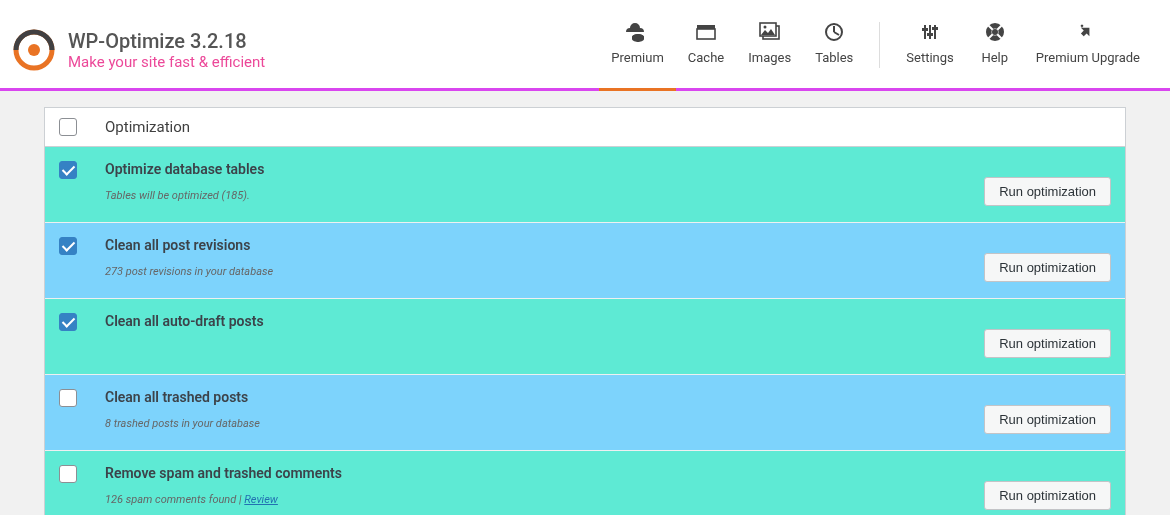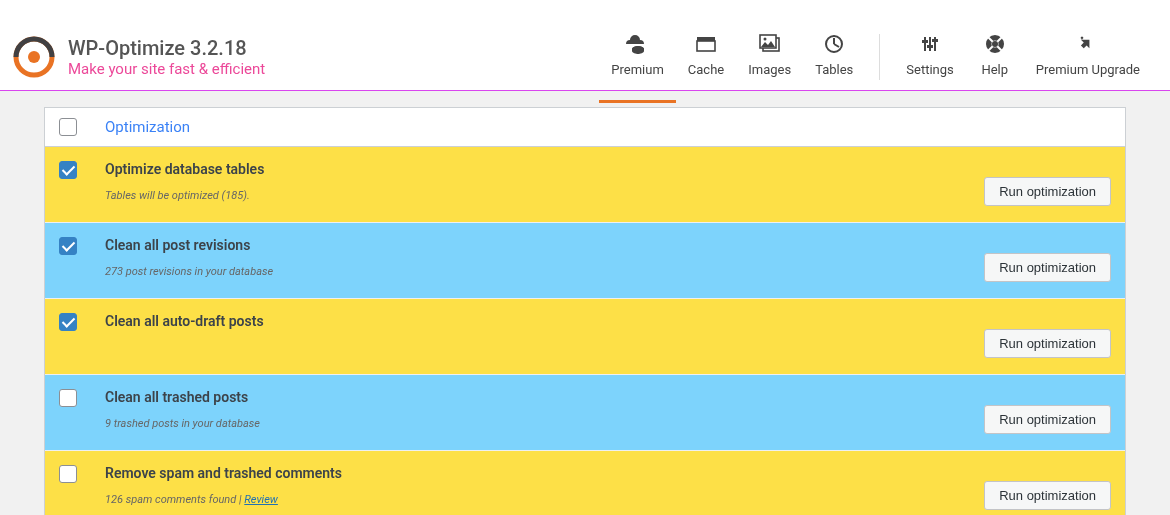--- a/index.html
+++ b/index.html
@@ -8,22 +8,22 @@
     background: #f1f1f1;
     color: #3c434a;
     width: 1170px;
     font-size: 13px;
   }
   .topbar {
     background: #ffffff;
     display: flex;
     align-items: center;
     justify-content: space-between;
-    padding: 24px 18px 0 12px;
-    border-bottom: 1px solid #d946ef;
+    padding: 12px 18px 0 12px;
+    border-bottom: 3px solid #d946ef;
     height: 91px;
   }
   .brand {
     display: flex;
     align-items: center;
     gap: 12px;
   }
   .brand-logo {
     width: 44px; height: 44px;
     display: flex; align-items: center; justify-content: center;
@@ -95,32 +95,32 @@
     border-bottom: 1px solid #ccd0d4;
     background: #fff;
   }
   .panel-header .chkcol {
     width: 36px;
     display: flex;
     align-items: center;
   }
   .panel-header .hdr-title {
     font-size: 15px;
-    color: #3b82f6;
+    color: #404040;
     font-weight: 400;
     padding-left: 10px;
   }
   .row {
     display: flex;
     align-items: flex-start;
     padding: 14px 14px 16px 14px;
     border-bottom: 1px solid #eef0f1;
     background: #7dd3fc;
   }
-  .row.alt { background: #fde047; }
+  .row.alt { background: #5eead4; }
   .row:last-child { border-bottom: none; }
   .row .chkcol {
     width: 36px;
     padding-top: 0px;
   }
   .row .maincol {
     flex: 1;
     padding-left: 10px;
   }
   .row .maincol .row-title {
@@ -300,21 +300,21 @@
           <div class="chkcol"><input type="checkbox" class="ck" checked="" style=""></div>
           <div class="maincol">
             <div class="row-title">Clean all auto-draft posts</div>
           </div>
           <div class="btncol"><button class="btn-run">Run optimization</button></div>
         </div>
         <div class="row">
           <div class="chkcol"><input type="checkbox" class="ck" style=""></div>
           <div class="maincol">
             <div class="row-title">Clean all trashed posts</div>
-            <div class="row-sub">9 trashed posts in your database</div>
+            <div class="row-sub">8 trashed posts in your database</div>
           </div>
           <div class="btncol"><button class="btn-run">Run optimization</button></div>
         </div>
         <div class="row alt">
           <div class="chkcol"><input type="checkbox" class="ck" style=""></div>
           <div class="maincol">
             <div class="row-title">Remove spam and trashed comments</div>
             <div class="row-sub"><span>126 spam comments found | </span><a>Review</a></div>
           </div>
           <div class="btncol"><button class="btn-run">Run optimization</button></div>

